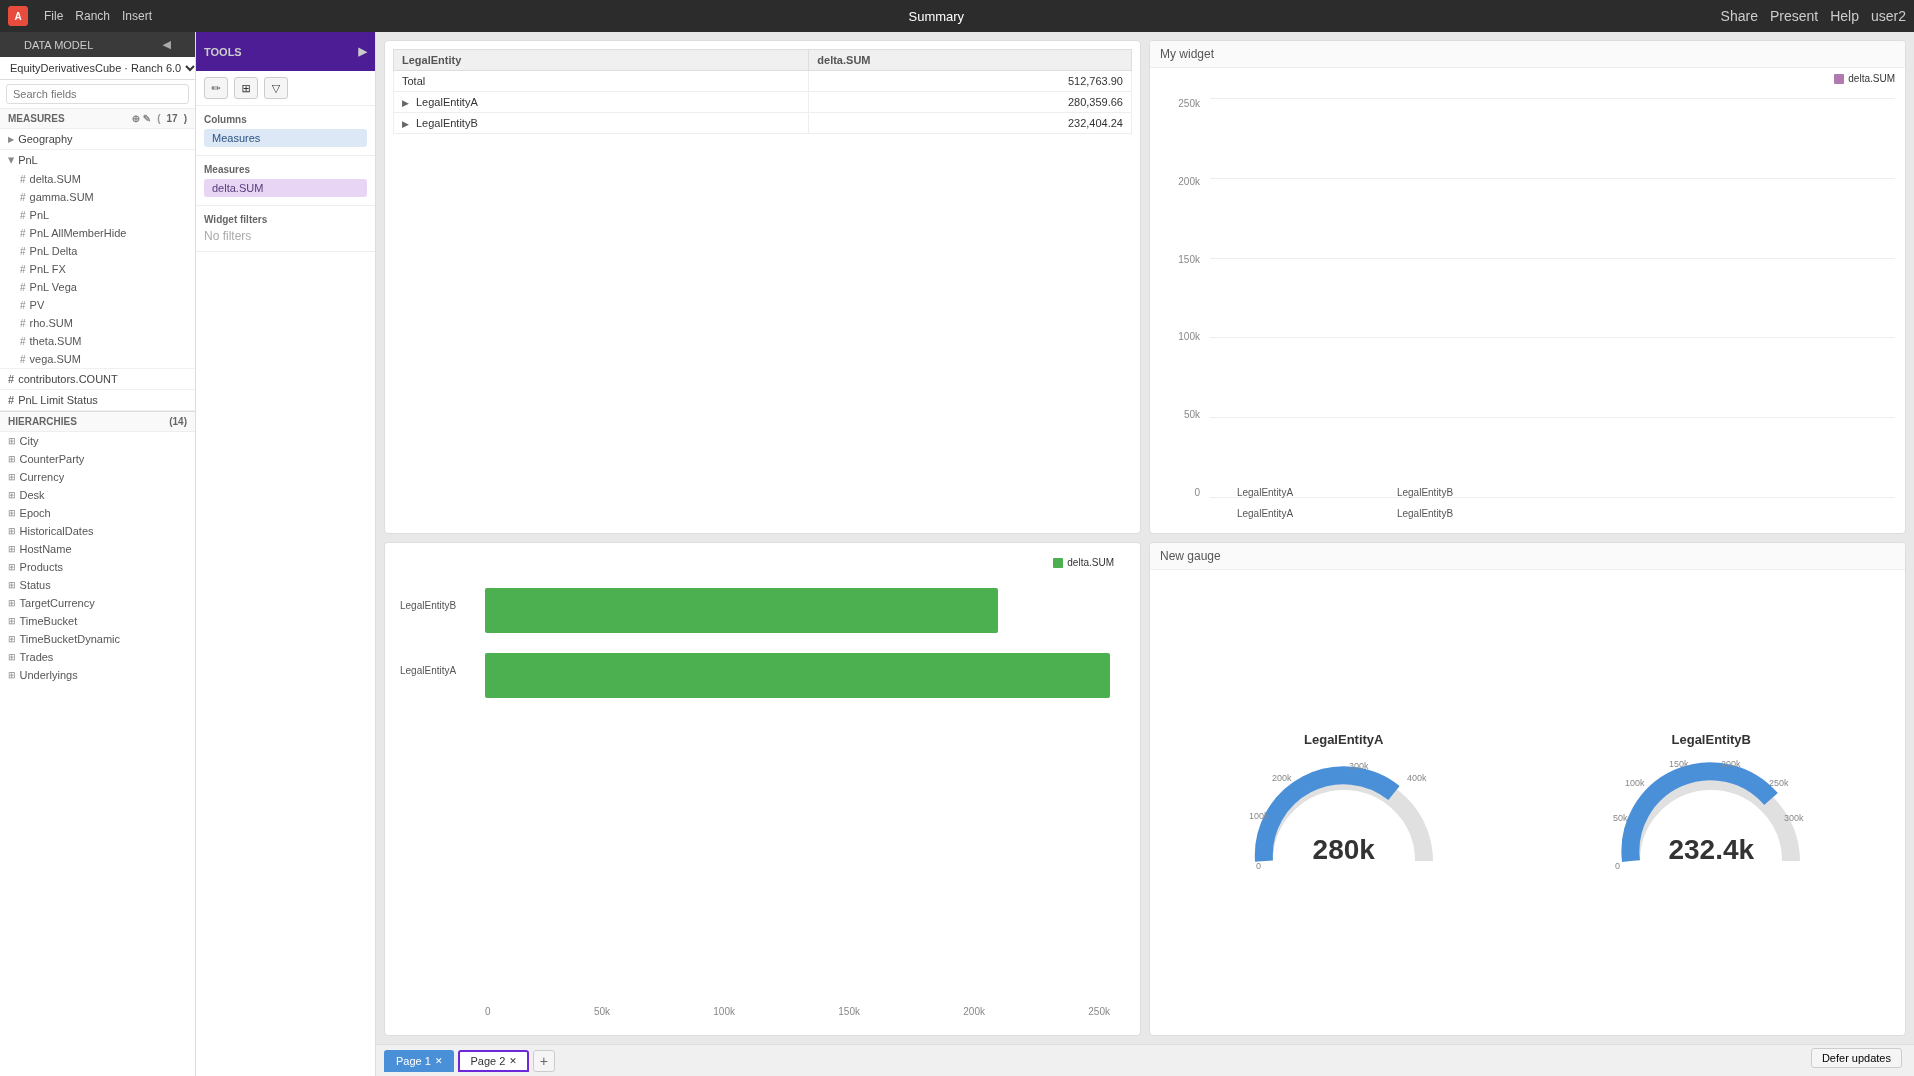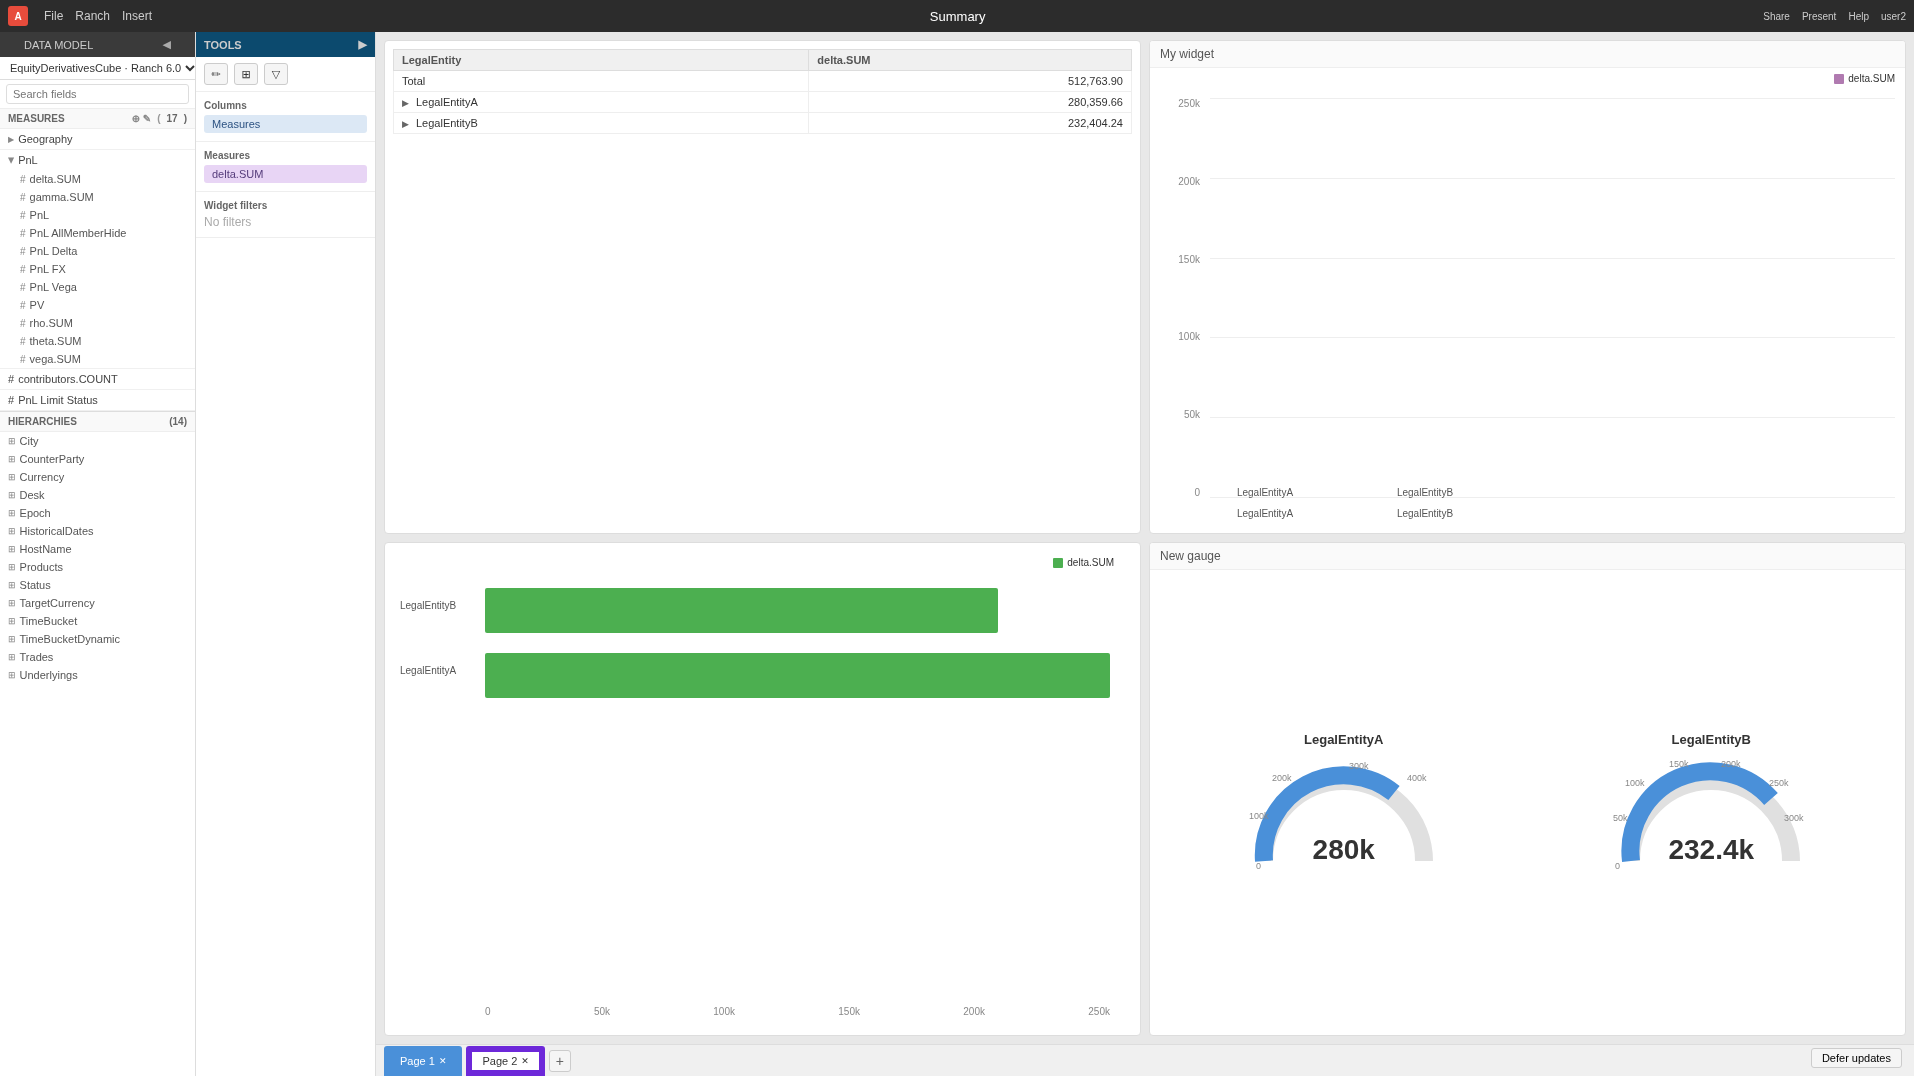--- a/index.html
+++ b/index.html
@@ -5,21 +5,21 @@
     * { box-sizing: border-box; margin: 0; padding: 0; }
     body { font-family: Arial, sans-serif; font-size: 12px; background: #f0f0f0; color: #333; display: flex; flex-direction: column; height: 1076px; width: 1914px; overflow: hidden; }
 
     
     .topbar { background: #2c2c2c; color: #ccc; display: flex; align-items: center; height: 32px; padding: 0 8px; gap: 16px; font-size: 12px; }
     .topbar-logo { width: 20px; height: 20px; background: #e74c3c; border-radius: 3px; display: flex; align-items: center; justify-content: center; color: white; font-weight: bold; font-size: 10px; }
     .topbar-menu { display: flex; gap: 12px; }
     .topbar-menu span { cursor: pointer; }
     .topbar-title { flex: 1; text-align: center; color: #fff; font-size: 13px; }
     .topbar-right { display: flex; gap: 12px; align-items: center; }
-    .topbar-right span { cursor: pointer; font-size: 10px; }
+    .topbar-right span { cursor: pointer; font-size: 14px; }
 
     
     .main-layout { display: flex; flex: 1; overflow: hidden; }
 
     
     .sidebar { width: 196px; background: #fff; border-right: 1px solid #ddd; display: flex; flex-direction: column; overflow: hidden; }
     .sidebar-header { background: #3a3a3a; color: #ccc; padding: 6px 24px; font-size: 11px; font-weight: normal; display: flex; justify-content: space-between; align-items: center; }
     .sidebar-header .collapse-btn { cursor: pointer; color: #aaa; }
     .cube-selector { padding: 4px 6px; border-bottom: 1px solid #ddd; display: flex; align-items: center; gap: 4px; }
     .cube-selector select { border: none; font-size: 11px; color: #333; background: transparent; flex: 1; outline: none; cursor: pointer; }
@@ -39,34 +39,34 @@
     .chevron { font-size: 8px; color: #888; }
     .chevron.open { transform: rotate(90deg); }
     
     .hier-section { }
     .hier-section-header { padding: 4px 8px; font-size: 10px; font-weight: bold; color: #666; text-transform: uppercase; display: flex; justify-content: space-between; background: #f9f9f9; border-top: 1px solid #ddd; border-bottom: 1px solid #eee; }
     .hier-item { padding: 3px 8px; font-size: 11px; color: #555; display: flex; align-items: center; gap: 4px; cursor: pointer; }
     .hier-item .icon-hier { color: #888; font-size: 9px; }
 
     
     .tools-panel { width: 180px; background: #fff; border-right: 1px solid #ddd; display: flex; flex-direction: column; }
-    .tools-header { background: #0c4a6e; color: #ccc; padding: 6px 8px; font-size: 11px; font-weight: bold; display: flex; justify-content: space-between; align-items: center; }
+    .tools-header { background: #4c1d95; color: #ccc; padding: 13px 8px; font-size: 11px; font-weight: bold; display: flex; justify-content: space-between; align-items: center; }
     .tools-icons { padding: 6px 8px; display: flex; gap: 6px; border-bottom: 1px solid #eee; }
     .tool-btn { width: 24px; height: 22px; border: 1px solid #ccc; border-radius: 3px; background: #f5f5f5; display: flex; align-items: center; justify-content: center; cursor: pointer; font-size: 11px; }
 
     .config-section { padding: 8px; border-bottom: 1px solid #eee; }
     .config-label { font-size: 10px; color: #666; margin-bottom: 4px; font-weight: bold; }
     .config-pill { background: #e8e8e8; border-radius: 3px; padding: 3px 8px; font-size: 11px; color: #333; }
     .config-empty { font-size: 12px; color: #aaa; }
     .measures-pill { background: #dce8f5; border-radius: 3px; padding: 3px 8px; font-size: 11px; color: #2c5282; }
     .delta-pill { background: #e8d5f5; border-radius: 3px; padding: 3px 8px; font-size: 11px; color: #553c7b; }
 
     
     .content-area { flex: 1; display: flex; flex-direction: column; background: #e8e8e8; overflow: hidden; }
-    .page-tab { padding: 3px 10px; background: #fff; border: 6px solid #6d28d9; border-radius: 3px 3px 0 0; font-size: 11px; cursor: pointer; display: flex; align-items: center; gap: 4px; }
+    .page-tab { padding: 3px 10px; background: #fff; border: 2px solid #6d28d9; border-radius: 3px 3px 0 0; font-size: 11px; cursor: pointer; display: flex; align-items: center; gap: 4px; }
     .page-tab.active { background: #4a90d9; color: #fff; border-color: #4a90d9; }
     .page-tab .close-x { font-size: 9px; cursor: pointer; }
     .add-page-btn { width: 22px; height: 22px; border: 1px solid #ccc; border-radius: 3px; background: #f5f5f5; display: flex; align-items: center; justify-content: center; cursor: pointer; font-size: 14px; color: #666; }
 
     .widgets-grid { flex: 1; display: grid; grid-template-columns: 1fr 1fr; grid-template-rows: 1fr 1fr; gap: 8px; padding: 8px; overflow: hidden; }
     
     .widget { background: #fff; border: 1px solid #ddd; border-radius: 4px; overflow: hidden; display: flex; flex-direction: column; }
     .widget-title { padding: 6px 10px; font-size: 12px; color: #555; border-bottom: 1px solid #eee; background: #fafafa; }
 
     

